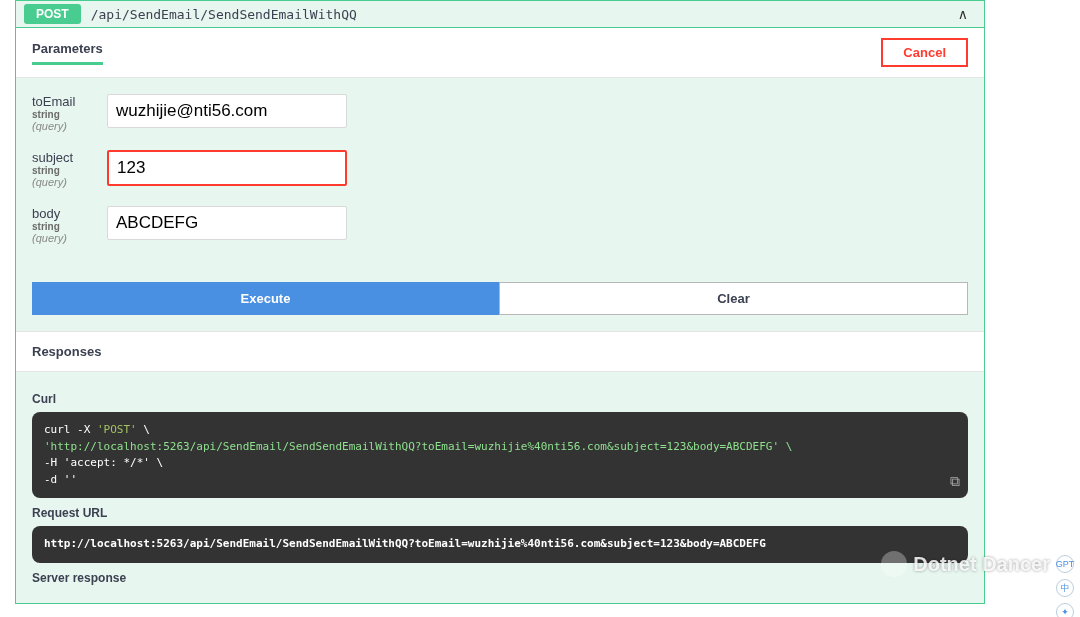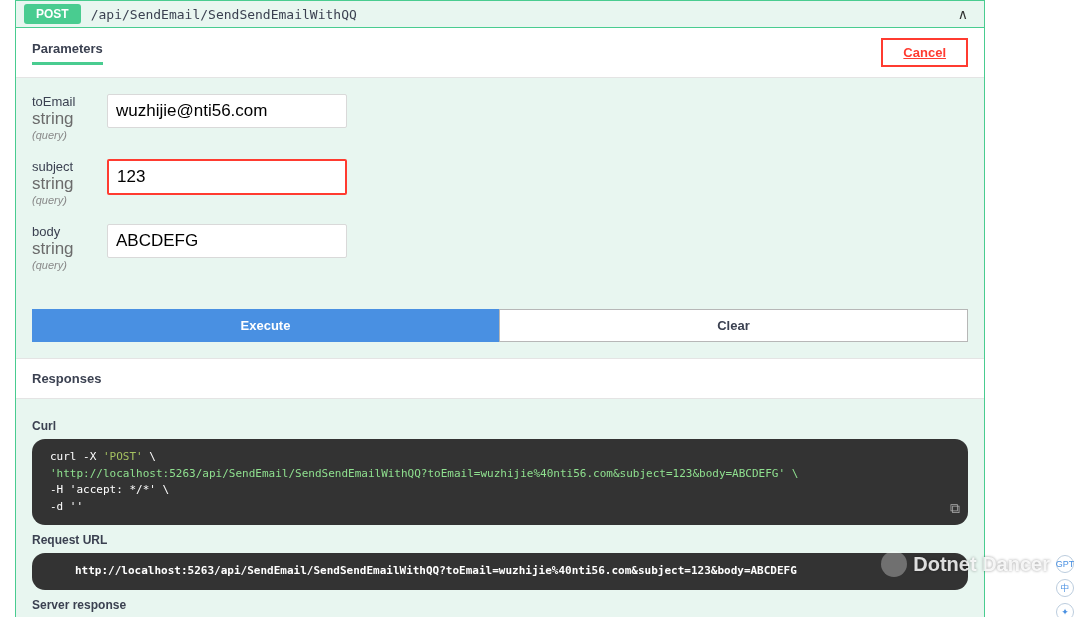--- a/index.html
+++ b/index.html
@@ -4,39 +4,39 @@
 <style>
   * { box-sizing: border-box; margin: 0; padding: 0; }
   body { font-family: sans-serif; font-size: 13px; background: #fff; }
   .swagger-wrap { width: 970px; margin: 0 0 0 15px; border: 1px solid #49cc90; background: #e8f6f0; }
   .op-header { display: flex; align-items: center; padding: 3px 8px; border-bottom: 1px solid #49cc90; }
   .method-badge { background: #49cc90; color: #fff; font-weight: bold; padding: 3px 12px; border-radius: 3px; font-size: 12px; }
   .op-path { margin-left: 10px; font-family: monospace; font-size: 13px; color: #3b4151; }
   .chevron { margin-left: auto; margin-right: 8px; font-size: 14px; color: #333; }
   .section-header { display: flex; align-items: center; padding: 10px 16px; background: #fff; border-bottom: 1px solid #e4e4e4; }
   .section-header h4 { font-size: 13px; font-weight: bold; color: #3b4151; border-bottom: 3px solid #49cc90; padding-bottom: 6px; }
-  .cancel-btn { margin-left: auto; border: 2px solid #ff3b30; color: #ff3b30; background: #fff; padding: 5px 20px; font-weight: bold; font-size: 13px; cursor: pointer; text-decoration: underline; }
+  .cancel-btn { margin-left: auto; border: 2px solid #ff3b30; color: #ff3b30; background: #fff; padding: 5px 20px; font-weight: bold; font-size: 13px; cursor: pointer; }
   .params-table { width: 100%; padding: 8px 16px 20px; }
   .pt-head { display: flex; font-size: 11px; font-weight: bold; color: #3b4151; padding: 10px 0; }
   .pt-name-col { width: 75px; }
   .pt-row { display: flex; align-items: flex-start; margin: 8px 0 18px; }
   .pt-label { width: 75px; }
   .pt-label .pname { font-size: 13px; color: #3b4151; }
-  .pt-label .ptype { font-size: 17px; color: #6b6b6b; font-weight: normal; }
+  .pt-label .ptype { font-size: 10px; color: #6b6b6b; font-weight: bold; }
   .pt-label .pin { font-size: 11px; color: #888; font-style: italic; }
   .pt-input input { width: 240px; padding: 6px 8px; border: 1px solid #d9d9d9; font-size: 17px; border-radius: 2px; }
   .pt-input input.hl { border: 2px solid #ff3b30; }
   .btn-row { display: flex; padding: 0 16px 16px; gap: 0; }
   .exec-btn { flex: 1; background: #4990e2; color: #fff; border: none; padding: 8px; font-weight: bold; font-size: 13px; cursor: pointer; }
   .clear-btn { flex: 1; background: #fff; border: 1px solid #b7b7b7; padding: 8px; font-weight: bold; font-size: 13px; cursor: pointer; color: #3b4151; }
   .responses-head { padding: 12px 16px; background: #fff; border-top: 1px solid #e4e4e4; border-bottom: 1px solid #e4e4e4; }
   .responses-head h4 { font-size: 13px; font-weight: bold; color: #3b4151; }
   .resp-body { padding: 12px 16px; }
   .resp-label { font-size: 12px; font-weight: bold; color: #3b4151; margin-bottom: 6px; margin-top: 8px; }
-  .code-block { background: #333333; color: #fff; padding: 10px 18px; border-radius: 13px; font-family: monospace; font-size: 11px; line-height: 1.5; position: relative; }
+  .code-block { background: #333333; color: #fff; padding: 10px 12px; border-radius: 8px; font-family: monospace; font-size: 11px; line-height: 1.5; position: relative; }
   .code-block .curl-str { color: #8fe08f; }
   .code-block .curl-kw { color: #a5c261; }
   .copy-icon { position: absolute; bottom: 6px; right: 8px; color: #aaa; font-size: 14px; }
   .watermark { position: fixed; right: 30px; bottom: 40px; color: rgba(255,255,255,0.85); text-shadow: 0 0 3px rgba(0,0,0,0.4); font-size: 20px; display: flex; align-items: center; gap: 6px; pointer-events: none; font-weight: bold; margin-top: 40px;}
   .watermark .wx { width: 26px; height: 26px; background: rgba(255,255,255,0.3); border-radius: 50%; }
   .side-icons { position: fixed; right: 6px; top: 555px; display: flex; flex-direction: column; gap: 6px; font-size: 12px; color: #4990e2; }
   .side-icons span { border: 1px solid #bcd; border-radius: 50%; width: 18px; height: 18px; display: flex; align-items: center; justify-content: center; font-size: 9px; }
 </style>
 </head>
 <body>
@@ -98,21 +98,21 @@
     <div class="code-block">
       <div><span>curl -X </span><span class="curl-kw">'POST'</span><span> \</span></div>
       <div class="curl-str">  'http://localhost:5263/api/SendEmail/SendSendEmailWithQQ?toEmail=wuzhijie%40nti56.com&amp;subject=123&amp;body=ABCDEFG' \</div>
       <div>  -H 'accept: */*' \</div>
       <div>  -d ''</div>
       <span class="copy-icon">⧉</span>
     </div>
 
     <div class="resp-label">Request URL</div>
     <div class="code-block">
-      <div style="font-weight:bold;margin-left:25px;">http://localhost:5263/api/SendEmail/SendSendEmailWithQQ?toEmail=wuzhijie%40nti56.com&amp;subject=123&amp;body=ABCDEFG</div>
+      <div style="font-weight:bold;">http://localhost:5263/api/SendEmail/SendSendEmailWithQQ?toEmail=wuzhijie%40nti56.com&amp;subject=123&amp;body=ABCDEFG</div>
     </div>
 
     <div class="resp-label">Server response</div>
 
   </div>
 
 </div>
 
 <div class="watermark">
   <span class="wx"></span>

